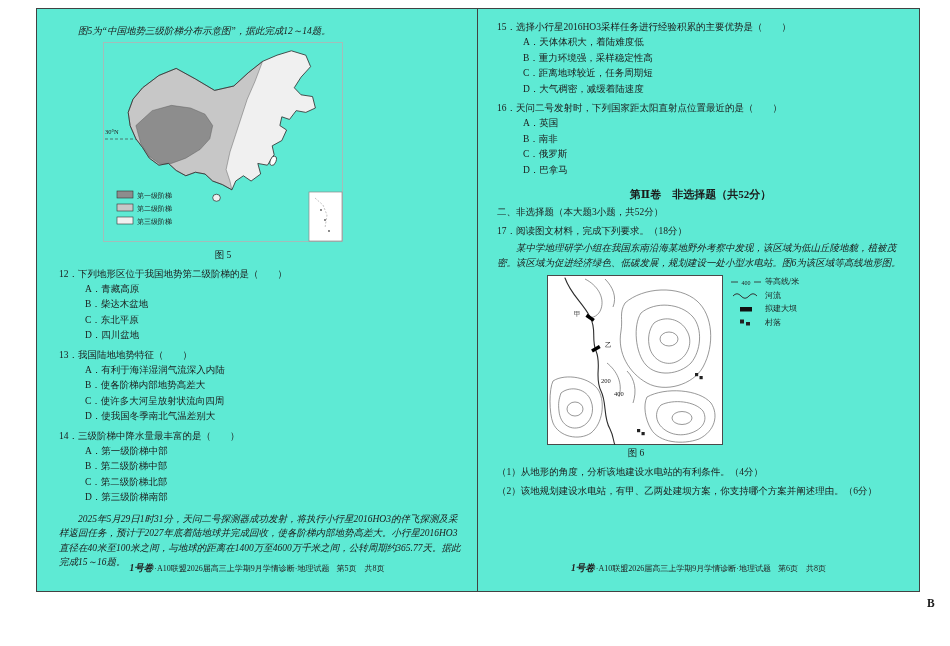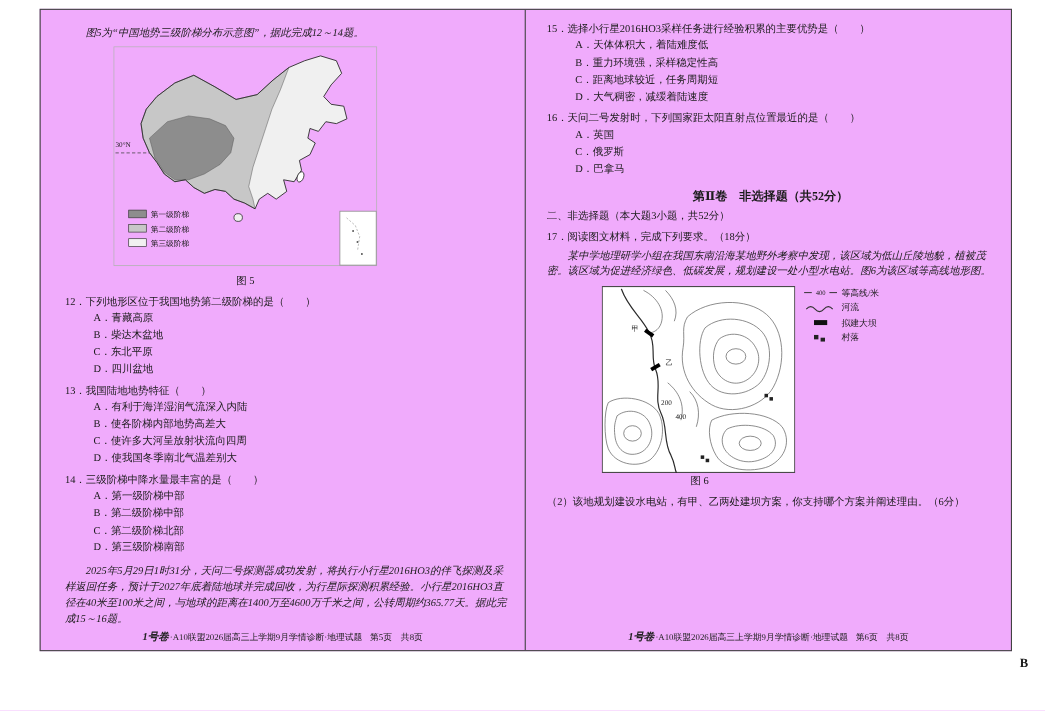--- a/index.html
+++ b/index.html
@@ -2,39 +2,39 @@
 <html><head>
 <meta charset="utf-8">
 <style>
   html,body{margin:0;padding:0;}
   body{
     width:950px;height:646px;background:#ffffff;position:relative;overflow:hidden;
     font-family:"Liberation Serif","DejaVu Serif",serif;color:#1b1b1b;
   }
   .frame{
     position:absolute;left:36px;top:8px;width:884px;height:584px;
-    border:1px solid #424242;box-sizing:border-box;display:flex;background:#f0abfc;
+    border:1px solid #424242;box-sizing:border-box;display:flex;background:#5eead4;
   }
   .col{flex:1 1 50%;position:relative;box-sizing:border-box;font-size:9.5px;line-height:15px;}
   .col.left{border-right:1px solid #424242;padding:13px 16px 0 22px;}
   .col.right{padding:11px 15px 0 19px;}
   .material{font-style:italic;text-indent:2em;margin:2px 0;line-height:14.5px;}
   .stem{margin-top:4px;line-height:15px;}
   .opt{margin-left:26px;line-height:15.5px;}
   .caption{text-align:center;margin:1px 0 3px;}
   .fig5{margin:3px 0 0 44px;width:207px;}
   .fig5cap{width:240px;margin-left:44px;}
   .sec-title{font-weight:bold;text-align:center;font-size:11px;margin:9px 0 3px;line-height:15px;}
   .sec-sub{font-weight:normal;margin:2px 0;line-height:15px;}
   .fig6wrap{display:flex;align-items:flex-start;gap:8px;margin:5px 0 0 50px;}
   .fig6legend{font-size:8px;line-height:13.5px;margin-bottom:9px;}
   .legrow{display:flex;align-items:center;gap:4px;white-space:nowrap;}
   .fig6cap{width:178px;margin-left:50px;}
   .subq{margin-top:3px;line-height:16px;}
-  .footer{position:absolute;left:0;right:0;bottom:3px;text-align:center;font-size:8px;color:#222;white-space:nowrap;}
+  .footer{position:absolute;left:0;right:0;bottom:15px;text-align:center;font-size:8px;color:#222;white-space:nowrap;}
   .brand{font-weight:bold;font-style:italic;font-size:9.5px;margin-right:1px;}
   .pages{margin-left:7px;}
   .corner{position:absolute;left:927px;top:597px;font-weight:bold;font-size:11.5px;}
   
   .figframe{fill:none;stroke:#b3b3b3;stroke-width:0.8;}
   .dash{stroke:#444;stroke-width:0.7;stroke-dasharray:3 2;}
   .outline{fill:none;stroke:#2e2e2e;stroke-width:0.9;stroke-linejoin:round;}
   .regionline{stroke:#5a5a5a;stroke-width:0.5;stroke-linejoin:round;}
   .ct{fill:none;stroke:#6b6b6b;stroke-width:0.7;}
   .river{fill:none;stroke:#2c2c2c;stroke-width:1.1;stroke-linecap:round;}
@@ -109,40 +109,41 @@
     </div>
 
     <div>
       <div class="stem">14．三级阶梯中降水量最丰富的是（　　）</div>
       <div class="opt">A．第一级阶梯中部</div>
       <div class="opt">B．第二级阶梯中部</div>
       <div class="opt">C．第二级阶梯北部</div>
       <div class="opt">D．第三级阶梯南部</div>
     </div>
 
-    <p class="material" style="margin-top:6px;">2025年5月29日1时31分，天问二号探测器成功发射，将执行小行星2016HO3的伴飞探测及采样返回任务，预计于2027年底着陆地球并完成回收，为行星际探测积累经验。小行星2016HO3直径在40米至100米之间，与地球的距离在1400万至4600万千米之间，公转周期约365.77天。据此完成15～16题。</p>
+    <p class="material" style="margin-top:6px;">2025年5月29日1时31分，天问二号探测器成功发射，将执行小行星2016HO3的伴飞探测及采样返回任务，预计于2027年底着陆地球并完成回收，使各阶梯内部地势高差大。小行星2016HO3直径在40米至100米之间，与地球的距离在1400万至4600万千米之间，公转周期约365.77天。据此完成15～16题。</p>
 
     <div class="footer">
       <span class="brand">1号卷</span><span>·A10联盟2026届高三上学期9月学情诊断·地理试题</span><span class="pages">第5页　共8页</span>
     </div>
   </section>
 
   <section class="col right">
 
     <div>
       <div class="stem" style="margin-top:0;">15．选择小行星2016HO3采样任务进行经验积累的主要优势是（　　）</div>
       <div class="opt">A．天体体积大，着陆难度低</div>
       <div class="opt">B．重力环境强，采样稳定性高</div>
       <div class="opt">C．距离地球较近，任务周期短</div>
       <div class="opt">D．大气稠密，减缓着陆速度</div>
     </div>
 
     <div>
       <div class="stem">16．天问二号发射时，下列国家距太阳直射点位置最近的是（　　）</div>
       <div class="opt">A．英国</div>
+      <div class="opt">B．南非</div>
       <div class="opt">C．俄罗斯</div>
       <div class="opt">D．巴拿马</div>
     </div>
 
     <div class="sec-title">第Ⅱ卷　非选择题（共52分）</div>
     <div class="sec-sub">二、非选择题（本大题3小题，共52分）</div>
 
     <div class="stem">17．阅读图文材料，完成下列要求。（18分）</div>
     <p class="material">某中学地理研学小组在我国东南沿海某地野外考察中发现，该区域为低山丘陵地貌，植被茂密。该区域为促进经济绿色、低碳发展，规划建设一处小型水电站。图6为该区域等高线地形图。</p>
 
@@ -213,20 +214,21 @@
           <svg width="30" height="10">
             <rect x="9" y="2.5" width="4" height="4" fill="#222"></rect>
             <rect x="15" y="5" width="4" height="3.5" fill="#222"></rect>
           </svg>
           <span>村落</span>
         </div>
       </div>
     </div>
     <div class="caption fig6cap">图 6</div>
 
+    <div class="subq">（1）从地形的角度，分析该地建设水电站的有利条件。（4分）</div>
     <div class="subq">（2）该地规划建设水电站，有甲、乙两处建坝方案，你支持哪个方案并阐述理由。（6分）</div>
 
     <div class="footer">
       <span class="brand">1号卷</span><span>·A10联盟2026届高三上学期9月学情诊断·地理试题</span><span class="pages">第6页　共8页</span>
     </div>
   </section>
 </div>
 
 <div class="corner">B</div>
 

